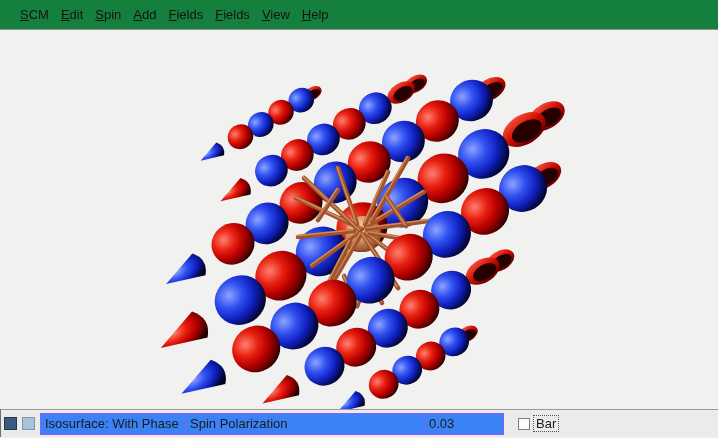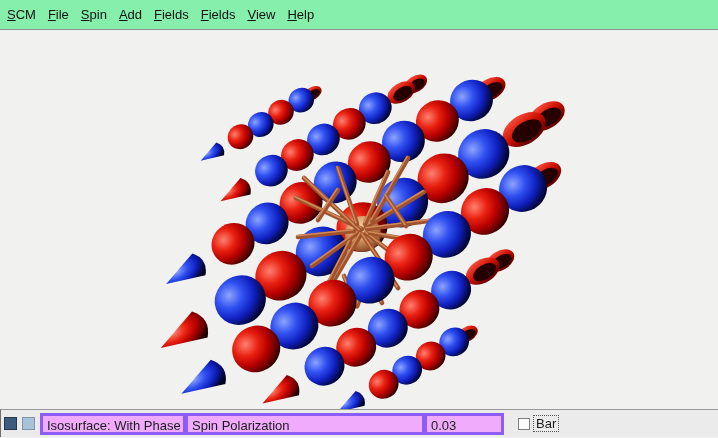--- a/index.html
+++ b/index.html
@@ -3,59 +3,59 @@
 <meta charset="utf-8">
 <style>
   * { box-sizing: border-box; }
   html,body { margin:0; padding:0; }
   body {
     width:718px; height:438px; overflow:hidden;
     font-family:"Liberation Sans", sans-serif;
     background:#f0f0f0;
   }
   .menu-bar {
-    height:30px; background:#86efac; border-bottom:1px solid #8f8f8f;
-    display:flex; align-items:stretch; padding-left:1px;
+    height:30px; background:#15803d; border-bottom:1px solid #8f8f8f;
+    display:flex; align-items:stretch; padding-left:14px;
   }
   .menu-item {
     padding:0 6px; line-height:29px; font-size:13px; color:#131313; cursor:default;
   }
   .menu-label { display:inline-block; }
   .menu-label::first-letter { text-decoration:underline; }
   .viewport {
     height:379px; background:#f1f1f0; position:relative; overflow:hidden;
   }
   .viewport svg { display:block; }
   .status-bar {
     height:28px; background:#ebebeb; border-top:1px solid #9a9a9a;
     border-left:1px solid #6e6e6e;
     display:flex; align-items:center; font-size:13px; color:#1b1b1b;
   }
   .swatch { width:13px; height:13px; border:1px solid #333; flex:none; }
   .sw1 { margin-left:3px; }
   .sw2 { margin-left:5px; }
   .field {
-    height:22px; line-height:20px; border:3px solid #8b5cf6; background:#f0abfc;
+    height:22px; line-height:20px; border:1px solid #8b5cf6; background:#3b82f6;
     padding:0 4px; white-space:nowrap; overflow:hidden; flex:none;
   }
   .f1 { margin-left:5px; width:146px; }
   .f2 { width:240px; margin-left:-1px; }
   .f3 { width:80px; margin-left:-1px; }
   .checkbox {
     width:12px; height:12px; background:#fcfcfc; border:1px solid #7f7f7f;
     margin-left:14px; flex:none;
   }
   .cb-label { margin-left:4px; outline:1px dotted #555; padding:0 2px; }
 </style>
 </head>
 <body>
 
 <div class="menu-bar">
     <div class="menu-item"><span class="menu-label">SCM</span></div>
-    <div class="menu-item"><span class="menu-label">File</span></div>
+    <div class="menu-item"><span class="menu-label">Edit</span></div>
     <div class="menu-item"><span class="menu-label">Spin</span></div>
     <div class="menu-item"><span class="menu-label">Add</span></div>
     <div class="menu-item"><span class="menu-label">Fields</span></div>
     <div class="menu-item"><span class="menu-label">Fields</span></div>
     <div class="menu-item"><span class="menu-label">View</span></div>
     <div class="menu-item"><span class="menu-label">Help</span></div>
   </div>
 
 <div class="viewport">
   <svg id="scene" width="718" height="379" viewBox="0 0 718 379">

